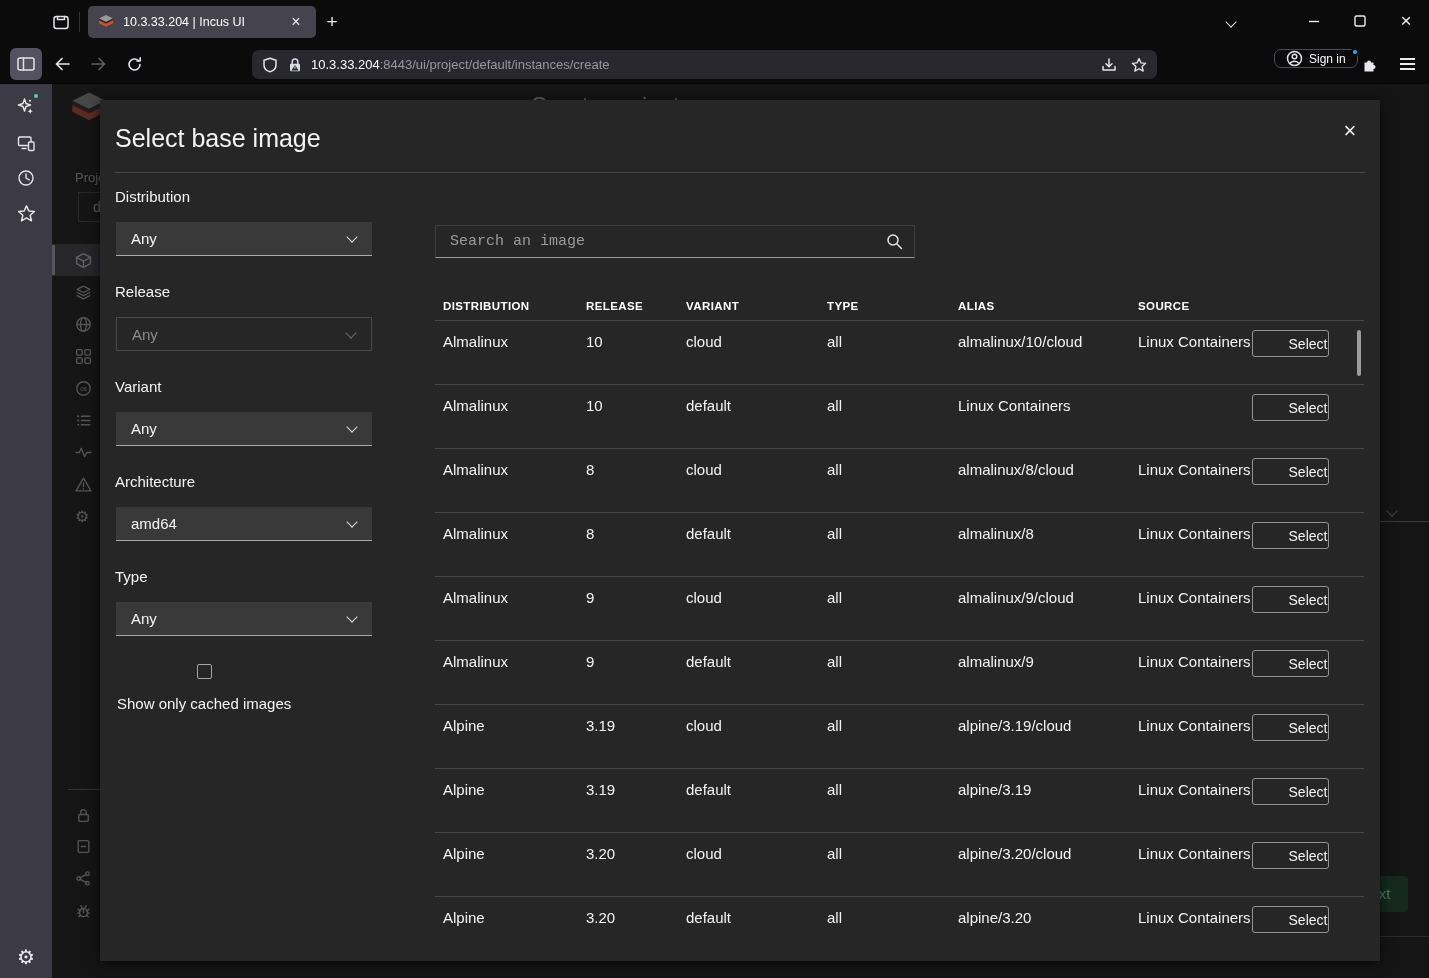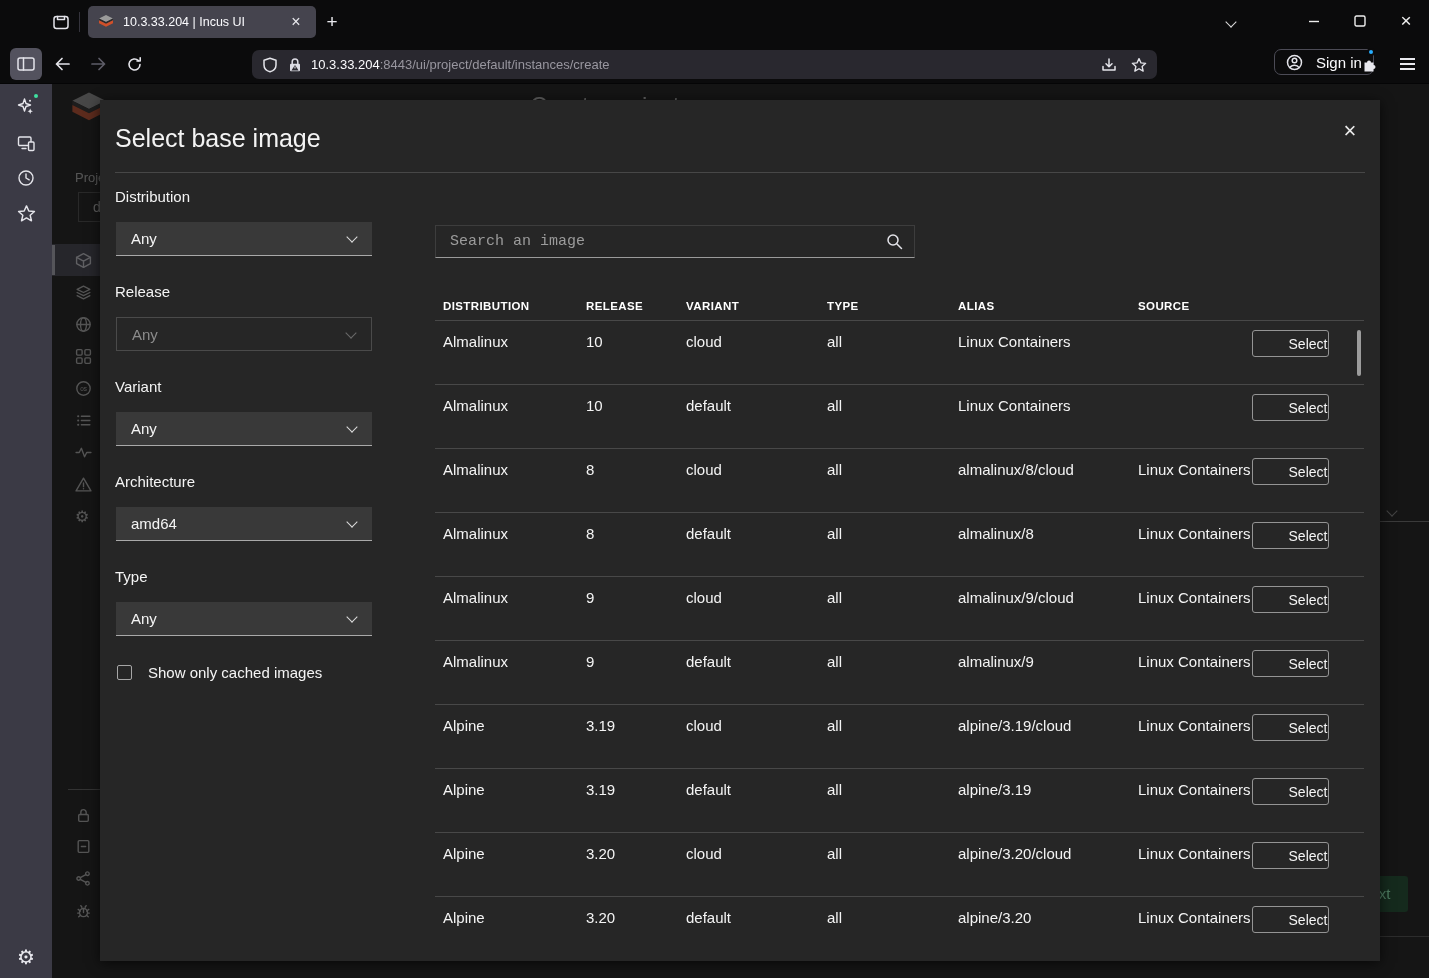--- a/index.html
+++ b/index.html
@@ -20,21 +20,21 @@
   .capbtn { position:absolute; top:0; width:46px; height:42px; display:flex; align-items:center; justify-content:center; color:#eee; }
   .cap-min { left:1291px; } .cap-max { left:1337px; } .cap-close { left:1383px; font-size:19px; }
 
   
   .navbar { position:absolute; left:0; top:44px; width:1429px; height:40px; background:#0b0b0c; border-bottom:1px solid #050506; }
   .sb-toggle { position:absolute; left:10px; top:4px; width:32px; height:32px; background:#53525e; border-radius:6px; display:flex; align-items:center; justify-content:center; }
   .navbtn { position:absolute; top:6px; width:28px; height:28px; display:flex; align-items:center; justify-content:center; border-radius:4px; }
   .urlbar { position:absolute; left:252px; top:6px; width:905px; height:29px; background:#29282f; border-radius:7px; display:flex; align-items:center; padding:0 10px; }
   .urltext { font-size:13px; margin-left:8px; flex:1; white-space:nowrap; overflow:hidden; }
   .url-host { color:#fbfbfe; } .url-path { color:#98969f; }
-  .signin { position:absolute; left:1274px; top:5px; height:26px; padding:0 11px; border:1px solid #4c4b56; border-radius:7px; display:flex; align-items:center; gap:13px; color:#fbfbfe; font-size:15px; }
+  .signin { position:absolute; left:1274px; top:5px; height:19px; padding:0 11px; border:1px solid #4c4b56; border-radius:7px; display:flex; align-items:center; gap:6px; color:#fbfbfe; font-size:12px; }
   .signin-dot { position:absolute; right:-2px; top:-2px; width:8px; height:8px; border-radius:50%; background:var(--signin-dot,#27aeff); border:2px solid #0b0b0c; }
   .hamburger { position:absolute; left:1393px; top:6px; width:28px; height:28px; display:flex; flex-direction:column; align-items:center; justify-content:center; gap:3.5px; }
   .hamburger i { display:block; width:15px; height:1.7px; background:#e9e9ee; }
 
   
   .fx-sidebar { position:absolute; left:0; top:84px; width:52px; height:894px; background:#3b3a45; }
   .fxs-icon { position:absolute; left:15px; width:22px; height:22px; display:flex; align-items:center; justify-content:center; }
   .fxs-dot { position:absolute; right:-3px; top:-3px; width:8px; height:8px; border-radius:50%; background:var(--accent-green,#3fe1a0); border:2px solid #3b3a45; }
   .glyph { color:#e8e8ee; font-size:20px; line-height:1; }
 
@@ -64,21 +64,21 @@
   .m-divider { position:absolute; left:15px; top:72px; width:1250px; height:1px; background:#474747; }
 
   .lbl { position:absolute; left:15px; font-size:15px; color:#f4f4f4; }
   .sel { position:absolute; left:16px; width:256px; height:34px; background:#393939; border-bottom:1px solid #a9a9a9; color:#f4f4f4; font-size:15px; line-height:33px; padding-left:15px; }
   .sel .chev { position:absolute; right:16px; top:11px; }
   .sel.disabled { background:transparent; border:1px solid #4a4a4a; color:#8b8b8b; }
   .sel.disabled .chev { border-color:#6a6a6a; }
   .chev { width:8px; height:8px; border-right:1.7px solid #dcdcdc; border-bottom:1.7px solid #dcdcdc; transform:rotate(45deg); display:inline-block; }
   .chev.dim-ch { border-color:#9a9a9a; }
 
-  .cachedrow { position:absolute; left:17px; top:564px; display:flex; align-items:center; gap:16px; }
+  .cachedrow { position:absolute; left:17px; top:564px; display:flex; align-items:center; gap:16px;flex-direction:column; }
   .checkbox { width:15px; height:15px; border:1px solid #a6a6a6; border-radius:2px; background:transparent; }
   .cachedrow span.txt { font-size:15px; color:#f4f4f4; }
 
   .searchwrap { position:absolute; left:335px; top:125px; width:480px; height:33px; }
   .searchwrap input { width:100%; height:100%; background:transparent; border:1px solid #3d3d3d; border-bottom:1px solid #9a9a9a; color:#f4f4f4; font-size:15px; padding:0 38px 0 14px; outline:none; font-family:Liberation Mono, monospace; }
   .searchwrap input::placeholder { color:#9b9b9b; }
   .searchwrap svg { position:absolute; right:12px; top:8px; }
 
   .thead { position:absolute; left:335px; top:186px; width:929px; height:34px; display:grid; grid-template-columns:143px 100px 141px 131px 180px 122px 112px; align-items:end; padding-bottom:8px; }
   .th { font-size:11.5px; font-weight:700; letter-spacing:.4px; color:#fff; padding-left:8px; }
@@ -379,20 +379,21 @@
           <span class="th">TYPE</span>
           <span class="th">ALIAS</span>
           <span class="th">SOURCE</span>
         </div>
       <div class="tbody">
           <div class="img-row">
     <span class="cell">Almalinux</span>
     <span class="cell">10</span>
     <span class="cell">cloud</span>
     <span class="cell">all</span>
+    <span class="cell">almalinux/10/cloud</span>
     <span class="cell src">Linux Containers</span>
     <button class="selectbtn">Select</button>
   </div>
           <div class="img-row">
     <span class="cell">Almalinux</span>
     <span class="cell">10</span>
     <span class="cell">default</span>
     <span class="cell">all</span>
     <span class="cell src">Linux Containers</span>
     <button class="selectbtn">Select</button>

